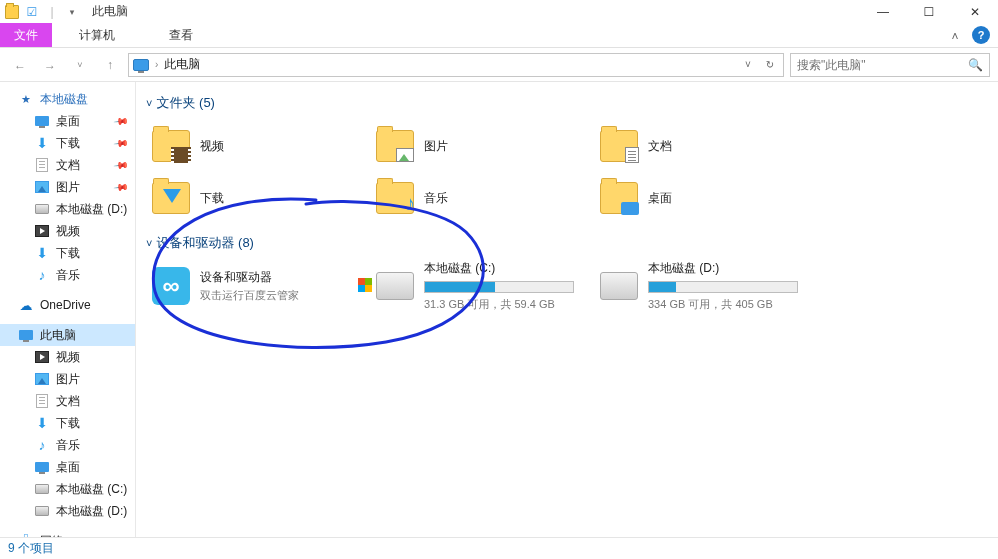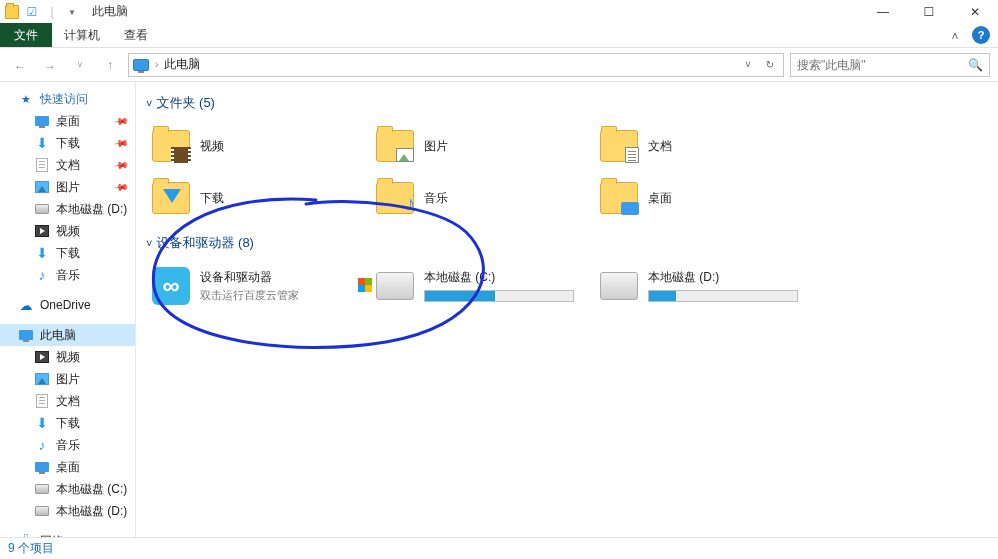--- a/index.html
+++ b/index.html
@@ -14,22 +14,22 @@
   .titlebar-left { display: flex; align-items: center; gap: 4px; padding-left: 4px; }
   .titlebar-icon { width: 16px; height: 16px; display:inline-flex; align-items:center; justify-content:center; }
   .explorer-icon { width:14px; height:14px; background:#ffcf4b; border:1px solid #c9a22a; border-radius:1px; position:relative; }
   .explorer-icon::before { content:""; position:absolute; top:-3px; left:0; width:6px; height:3px; background:#ffcf4b; border:1px solid #c9a22a; border-bottom:none; border-radius:1px 1px 0 0; }
   .titlebar-title { margin-left: 8px; font-size:12px; color:#333; }
   .window-controls { margin-left:auto; display:flex; height:100%; }
   .wc-btn { width:46px; height:100%; display:flex; align-items:center; justify-content:center; color:#333; font-size:12px; }
 
   
   .ribbon { height:25px; display:flex; align-items:stretch; background:#fff; border-bottom:1px solid #e1e1e1; }
-  .ribbon-file { background:#14532d; color:#fff; padding:0 14px; display:flex; align-items:center; font-size:12px; }
-  .ribbon-tab { padding:0 12px; display:flex; align-items:center; color:#333; font-size:12px; }
+  .ribbon-file { background:#d946ef; color:#fff; padding:0 14px; display:flex; align-items:center; font-size:12px; }
+  .ribbon-tab { padding:0 27px; display:flex; align-items:center; color:#333; font-size:12px; }
   .ribbon-right { margin-left:auto; display:flex; align-items:center; gap:8px; padding-right:8px; }
   .ribbon-min { width:18px; height:18px; display:flex; align-items:center; justify-content:center; color:#666; transform:rotate(180deg);}
   .ribbon-help { width:18px; height:18px; border-radius:50%; background:#1e79cc; color:#fff; display:flex; align-items:center; justify-content:center; font-size:11px; font-weight:bold; }
 
   
   .addrrow { height:34px; display:flex; align-items:center; gap:6px; padding:4px 8px; background:#fff; border-bottom:1px solid #e5e5e5; }
   .nav-arrow { width:24px; height:24px; display:flex; align-items:center; justify-content:center; color:#888; }
   .addressbar { flex:1; height:24px; border:1px solid #c6c6c6; display:flex; align-items:center; padding:0 4px; gap:6px; }
   .addressbar .pc-icon { width:16px; height:12px; background:#3a9be8; border:1px solid #2b7bbf; border-radius:2px; position:relative; }
   .addressbar .pc-icon::after { content:""; position:absolute; bottom:-3px; left:4px; width:6px; height:2px; background:#888; }
@@ -162,21 +162,21 @@
     <span class="mag-icon">🔍</span>
   </div>
 </div>
 
 <div class="main">
 
   <div class="sidebar">
 
     <div class="side-item blue">
       <span class="ico ico-star">★</span>
-      <span>快速访问</span>
+      <span>本地磁盘</span>
     </div>
     <div id="quick-items">
         <div class="side-item side-sub">
           <span class="ico">
             <span class="ico-desktop"></span>
           </span>
           <span>桌面</span>
           <span class="pin">📌</span>
         </div>
         <div class="side-item side-sub">
@@ -360,30 +360,32 @@
               <span></span>
               <span></span>
             </div>
           <div class="drive-icon"></div>
         </div>
         <div class="dev-text">
           <span>本地磁盘 (C:)</span>
           <div class="drive-bar">
               <div class="drive-fill" id="cfill" style="width: 47%;"></div>
             </div>
+          <span class="dev-sub">31.3 GB 可用，共 59.4 GB</span>
         </div>
       </div>
 
       <div class="device-item">
         <div class="drive-icon"></div>
         <div class="dev-text">
           <span>本地磁盘 (D:)</span>
           <div class="drive-bar">
               <div class="drive-fill" id="dfill" style="width: 18%;"></div>
             </div>
+          <span class="dev-sub">334 GB 可用，共 405 GB</span>
         </div>
       </div>
 
     </div>
 
     <div class="annotation" style="left:0; top:110px;">
       <svg width="380" height="170">
         <path d="M180,8 C80,0 10,40 18,95 C26,150 160,165 250,150 C340,135 370,80 330,40 C300,12 210,5 170,12" fill="none" stroke="#1a2fd6" stroke-width="3" stroke-linecap="round"></path>
       </svg>
     </div>

